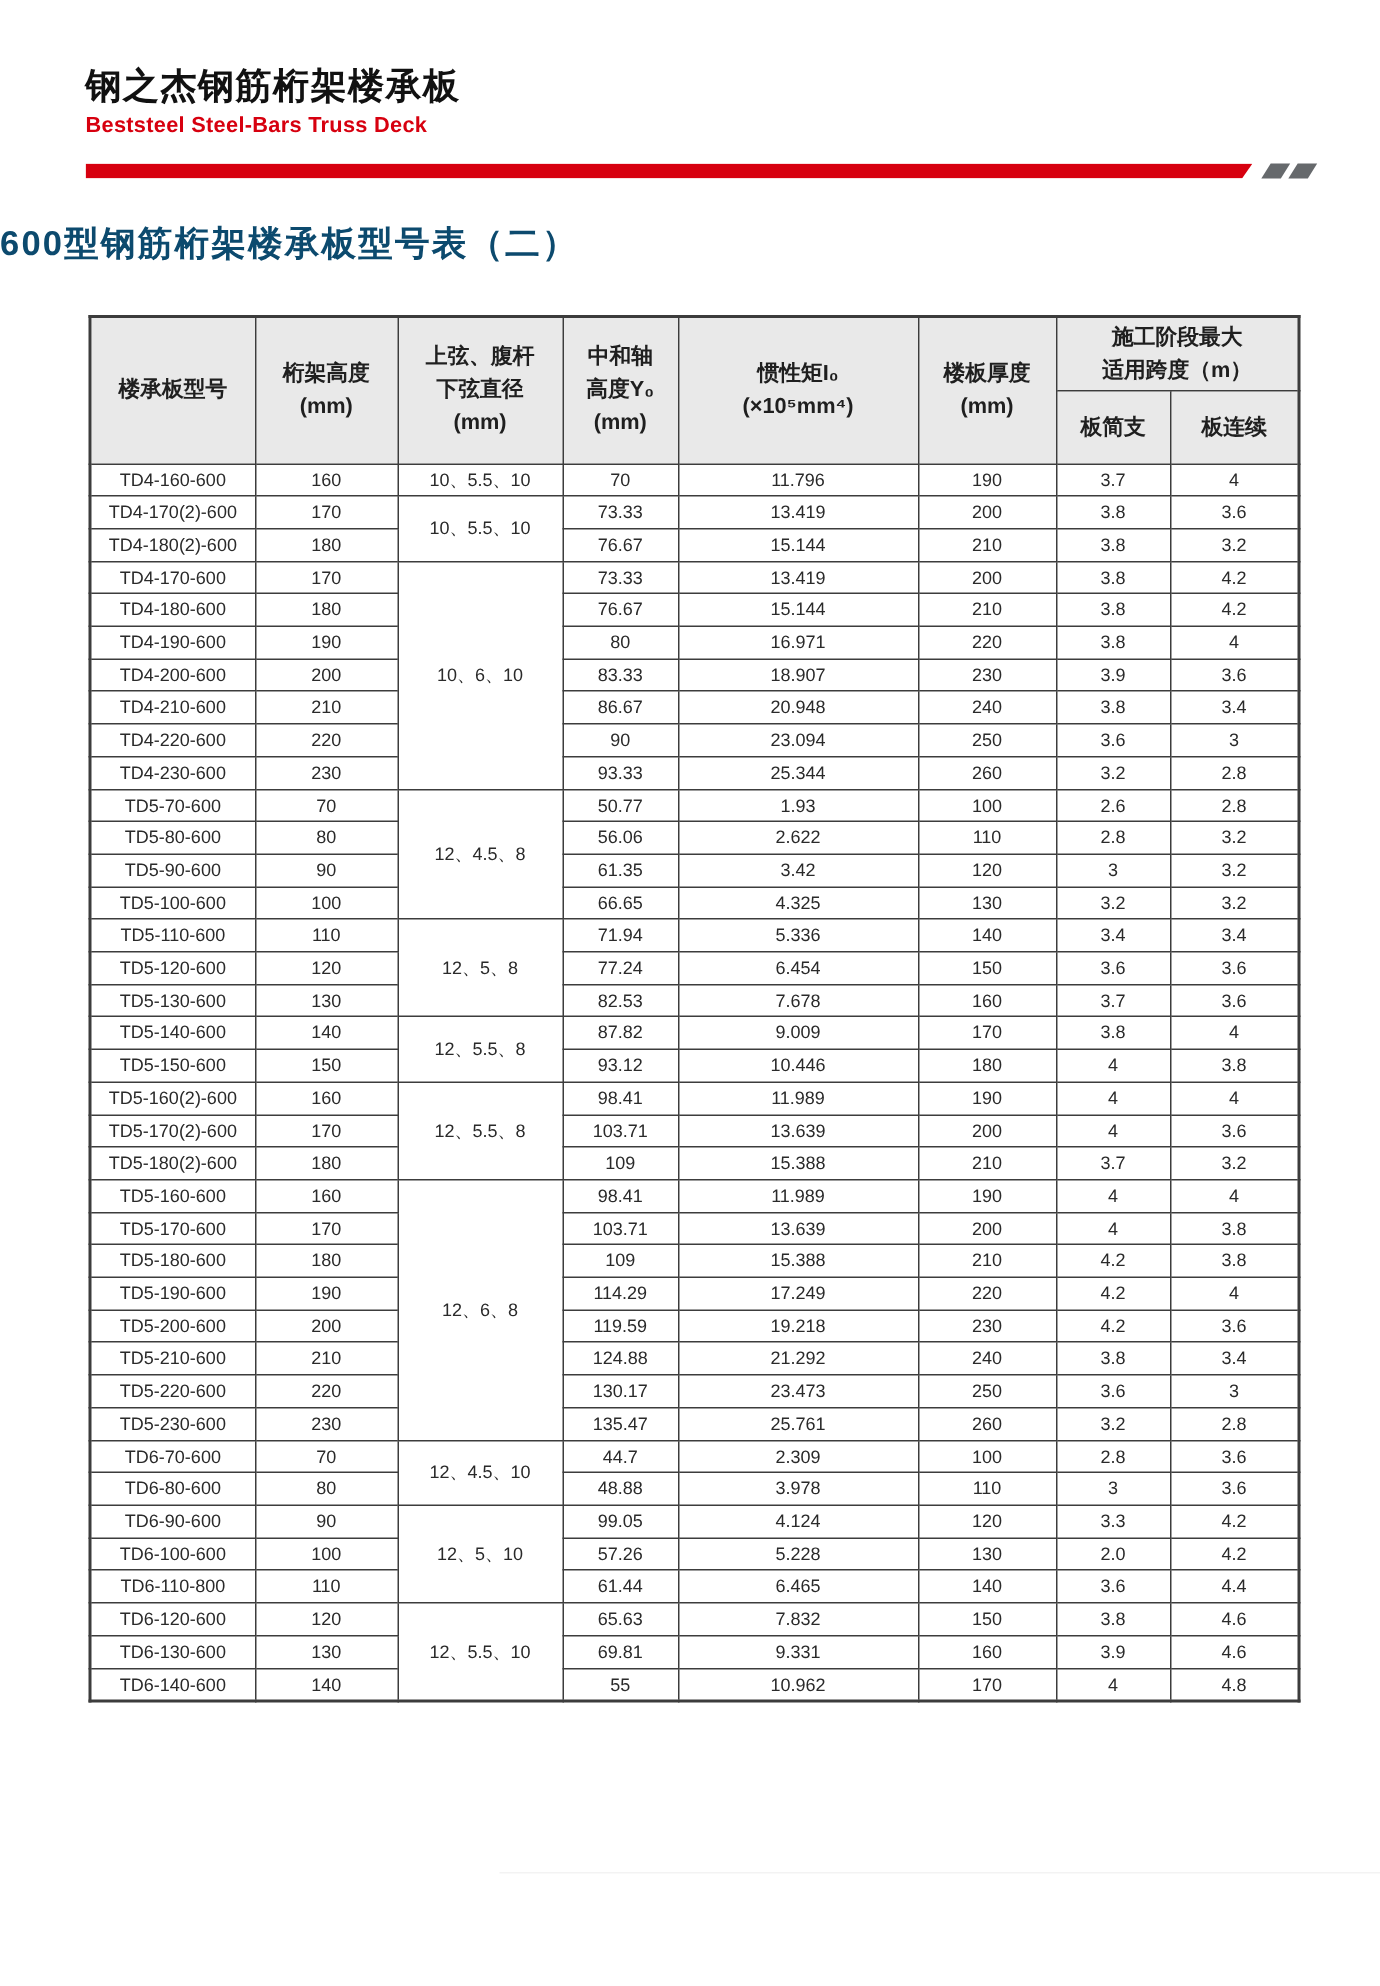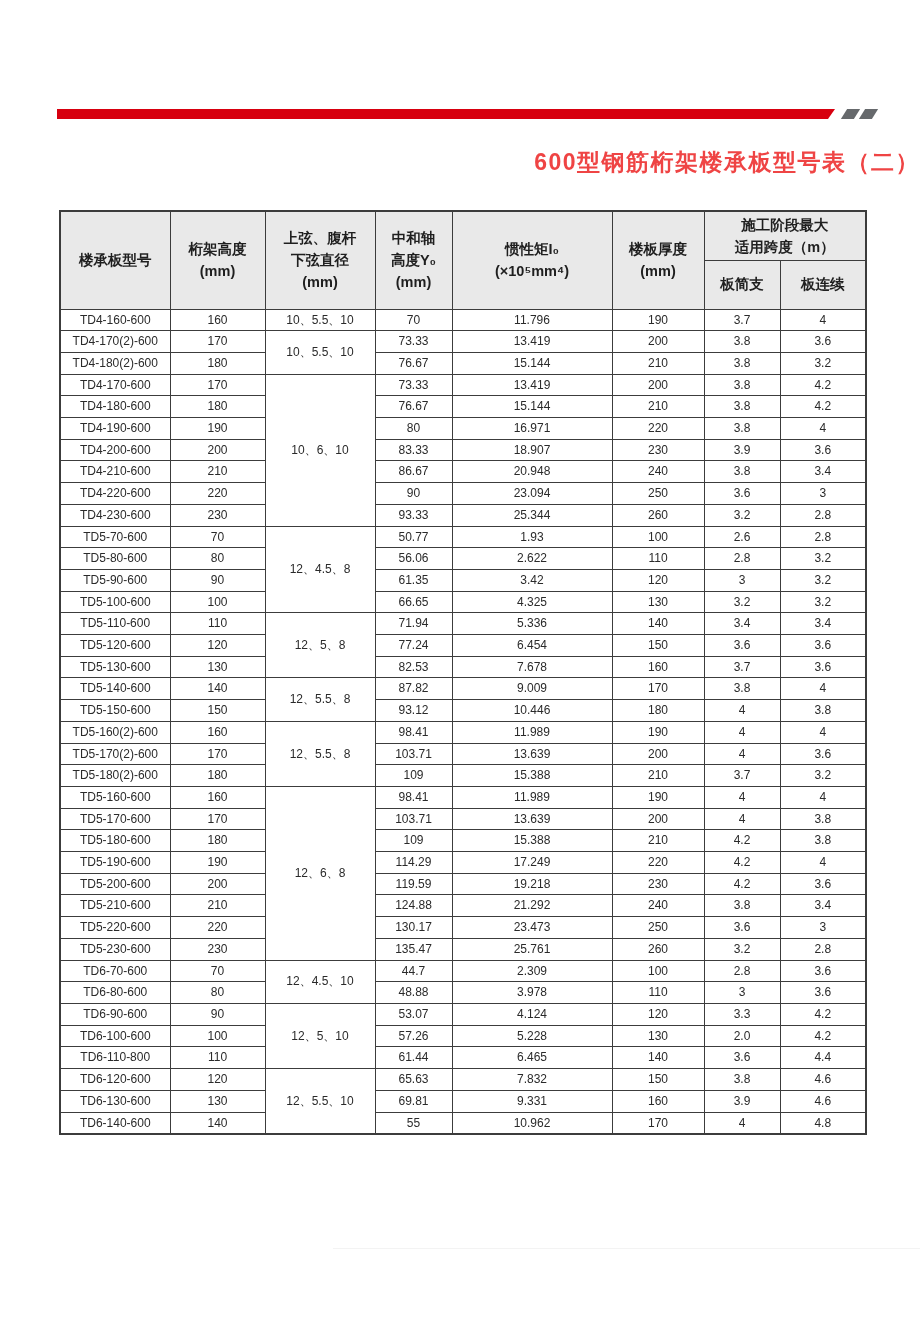--- a/index.html
+++ b/index.html
@@ -12,22 +12,22 @@
   .brand-en{font-size:14.5px;font-weight:bold;color:#d7000f;margin-top:3px;letter-spacing:0.2px;}
 
   
   .red-rule{position:absolute;left:57px;top:109px;width:778px;height:10px;background:#d7000f;
             clip-path:polygon(0 0,100% 0,calc(100% - 7px) 100%,0 100%);}
   .slash{position:absolute;top:109px;width:13px;height:10px;background:#66696c;transform:skewX(-32deg);}
   .slash-1{left:844px;}
   .slash-2{left:862px;}
 
   
-  .page-title{position:absolute;left:0;top:147px;width:920px;text-align:right;
-              font-size:23px;font-weight:bold;color:#ef4444;letter-spacing:1.5px;}
+  .page-title{position:absolute;left:0;top:147px;width:920px;text-align:left;
+              font-size:23px;font-weight:bold;color:#0c4a6e;letter-spacing:1.5px;}
 
   
   .spec-table{position:absolute;left:59px;top:210px;width:806px;border-collapse:collapse;
               table-layout:fixed;border:2px solid #3c3c3c;}
   .spec-table th,.spec-table td{border:1px solid #3c3c3c;text-align:center;vertical-align:middle;
               padding:0;overflow:hidden;white-space:nowrap;}
   .spec-table thead th{background:#e9e9e9;font-size:14.5px;font-weight:bold;color:#1f1f1f;}
   .hl{display:block;line-height:22px;}
   .hdr-row-1{height:49px;}
   .hdr-row-2{height:49px;}
@@ -35,20 +35,24 @@
   .dia-cell{font-size:12px;}
 
   
   .faint-line{position:absolute;left:333px;top:1248px;width:587px;height:1px;background:#f3f3f3;}
 </style>
 </head>
 <body>
 
 <div class="page">
 
+  <div class="brand">
+    <div class="brand-cn">钢之杰钢筋桁架楼承板</div>
+    <div class="brand-en">Beststeel Steel-Bars Truss Deck</div>
+  </div>
 
   <div class="red-rule"></div>
   <div class="slash slash-1"></div>
   <div class="slash slash-2"></div>
 
   <div class="page-title">600型钢筋桁架楼承板型号表（二）</div>
 
   <table class="spec-table">
     <colgroup>
       <col style="width:110px">
@@ -392,21 +396,21 @@
           <td>48.88</td>
           <td>3.978</td>
           <td>110</td>
           <td>3</td>
           <td>3.6</td>
         </tr>
         <tr>
           <td>TD6-90-600</td>
           <td>90</td>
           <td class="dia-cell" rowspan="3">12、5、10</td>
-          <td>53.07</td>
+          <td>99.05</td>
           <td>4.124</td>
           <td>120</td>
           <td>3.3</td>
           <td>4.2</td>
         </tr>
         <tr>
           <td>TD6-100-600</td>
           <td>100</td>
           <td>57.26</td>
           <td>5.228</td>

